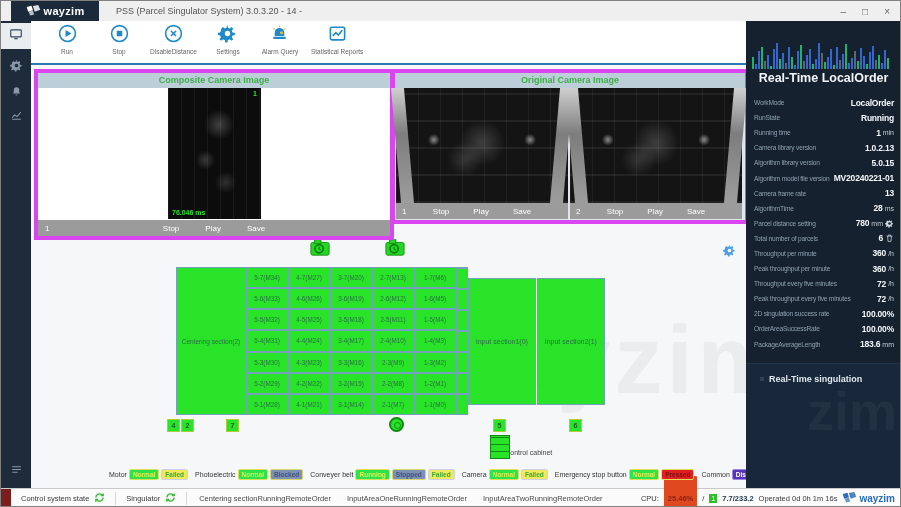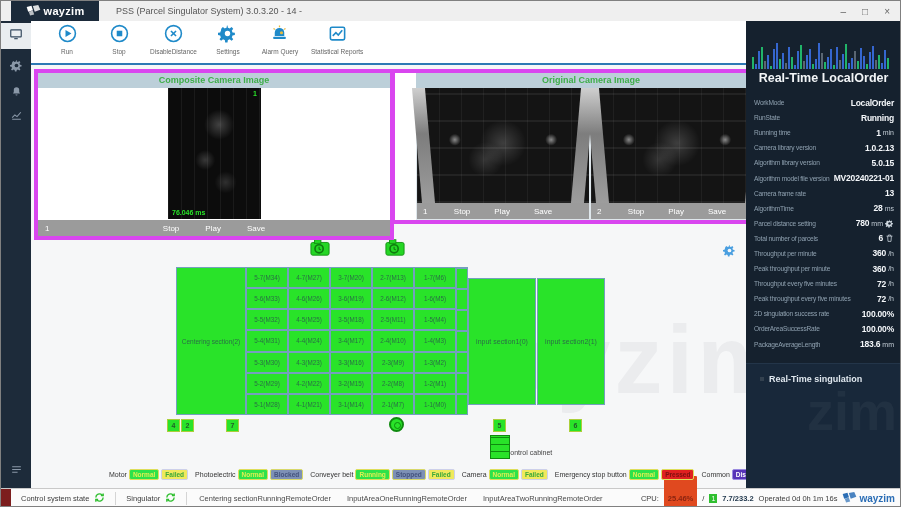--- a/index.html
+++ b/index.html
@@ -192,21 +192,21 @@
         </div>
       </div>
       <div class="pbar">
         <span class="idx">1</span>
       <span>Stop</span>
           <span>Play</span>
           <span>Save</span>
         </div>
     </div>
 
-    <div class="ab panel" style="left:360px;top:4px;width:350px;padding-left:21px;">
+    <div class="ab panel" style="left:360px;top:4px;width:350px;">
       <div class="phead">Original Camera Image</div>
       <div style="position:relative;height:132px;background:#dfe7ec;">
         <div class="origimg" style="left:1px;width:172px;height:115px;"></div>
         <div class="origimg" style="left:175px;width:172px;height:115px;"></div>
         <div class="obar" style="left:1px;top:115px;width:172px;">
           <span class="idx">1</span>
         <span>Stop</span>
             <span>Play</span>
             <span>Save</span>
           </div>

